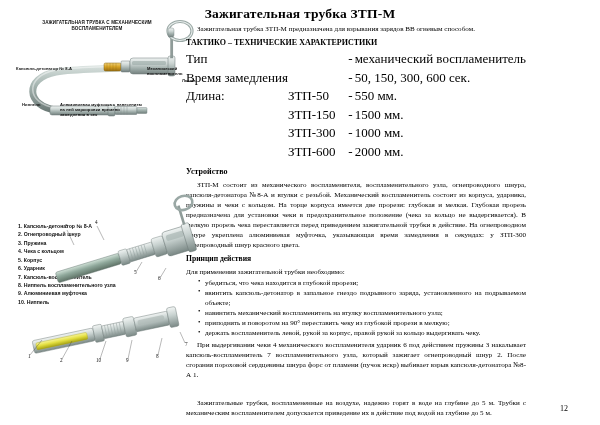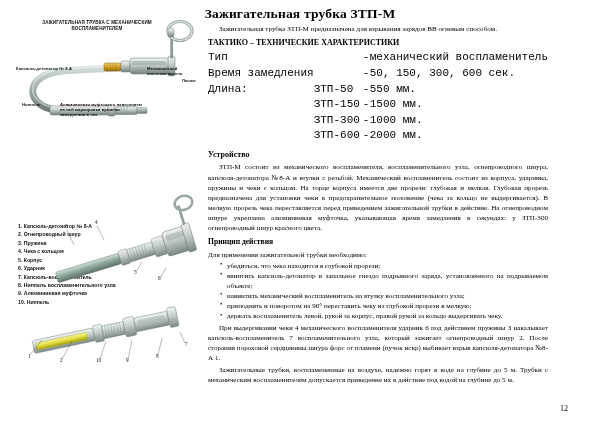--- a/index.html
+++ b/index.html
@@ -16,34 +16,34 @@
   
   .doc-title{
     position:absolute;left:0;top:6px;width:600px;
     text-align:center;
     font-size:13.5px;font-weight:bold;
     letter-spacing:.2px;
   }
 
   
   .col-right{
-    position:absolute;left:208px;top:24px;width:340px;
+    position:absolute;left:186px;top:24px;width:340px;
     font-size:7.1px;line-height:1.42;text-align:justify;
   }
   .col-right p{margin:0 0 1px 0;text-indent:11px;}
   .sec-head{
     text-align:left;font-weight:bold;font-size:8px;
     margin:3px 0 2px 0;text-indent:0 !important;
   }
   .sec-head.small{font-size:7.6px;}
 
   
   .spec{
-    font-size:11px;line-height:1.42;
-    width:340px;border-collapse:collapse;margin:0;font-family:Liberation Mono, monospace;
+    font-size:13px;line-height:1.42;
+    width:340px;border-collapse:collapse;margin:0;
   }
   .spec td{padding:0;vertical-align:top;white-space:nowrap;}
   .spec .c1{width:42px;}
   .spec .c2{width:62px;}
   .spec .c4{width:10px;text-align:center;}
   .spec .c5{}
 
   
   ul.bul{margin:0;padding:0 0 0 12px;list-style:none;}
   ul.bul li{
@@ -214,21 +214,21 @@
 
     <ul class="bul">
       <li>убедиться, что чека находится в глубокой прорези;</li>
       <li>ввинтить капсюль-детонатор в запальное гнездо подрывного заряда, установленного на подрываемом объекте;</li>
       <li>навинтить механический воспламенитель на втулку воспламенительного узла;</li>
       <li>приподнять и поворотом на 90° переставить чеку из глубокой прорези в мелкую;</li>
       <li>держать воспламенитель левой, рукой за корпус, правой рукой за кольцо выдергивать чеку.</li>
     </ul>
 
     <p style="margin-top:2px;">При выдергивании чеки 4 механического воспламенителя ударник 6 под действием пружины 3 накалывает капсюль-воспламенитель 7 воспламенительного узла, который зажигает огнепроводный шнур 2. После сгорания пороховой сердцевины шнура форс от пламени (пучок искр) выбивает взрыв капсюля-детонатора №8-А 1.</p>
-    <p style="margin-top:2px;">Зажигательные трубки, воспламененные на воздухе, надежно горят в воде на глубине до 5 м. Трубки с механическим воспламенителем допускается приведение их в действие под водой на глубине до 5 м.</p>
+    <p style="margin-top:18px;">Зажигательные трубки, воспламененные на воздухе, надежно горят в воде на глубине до 5 м. Трубки с механическим воспламенителем допускается приведение их в действие под водой на глубине до 5 м.</p>
   </div>
 
   <div class="legend">
     <div>1. Капсюль-детонатор № 8-А</div>
     <div>2. Огнепроводный шнур</div>
     <div>3. Пружина</div>
     <div>4. Чека с кольцом</div>
     <div>5. Корпус</div>
     <div>6. Ударник</div>
     <div>7. Капсюль-воспламенитель</div>

